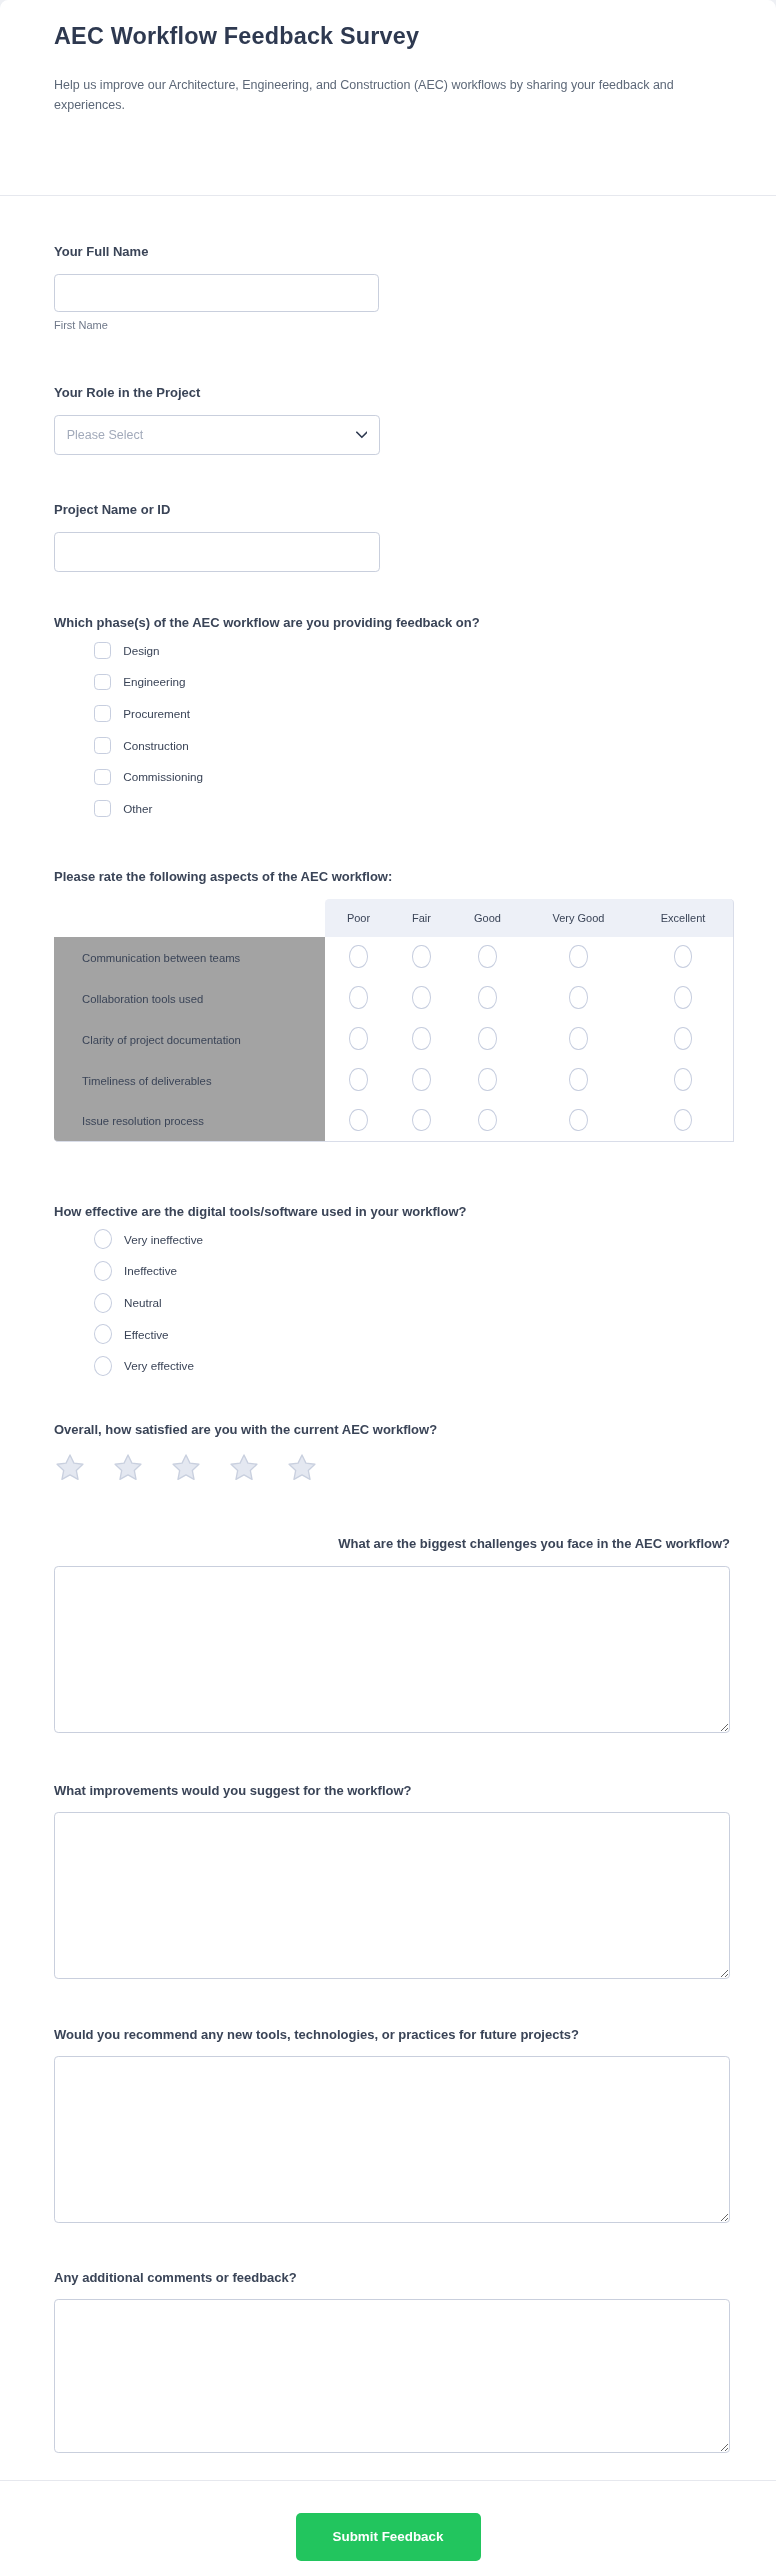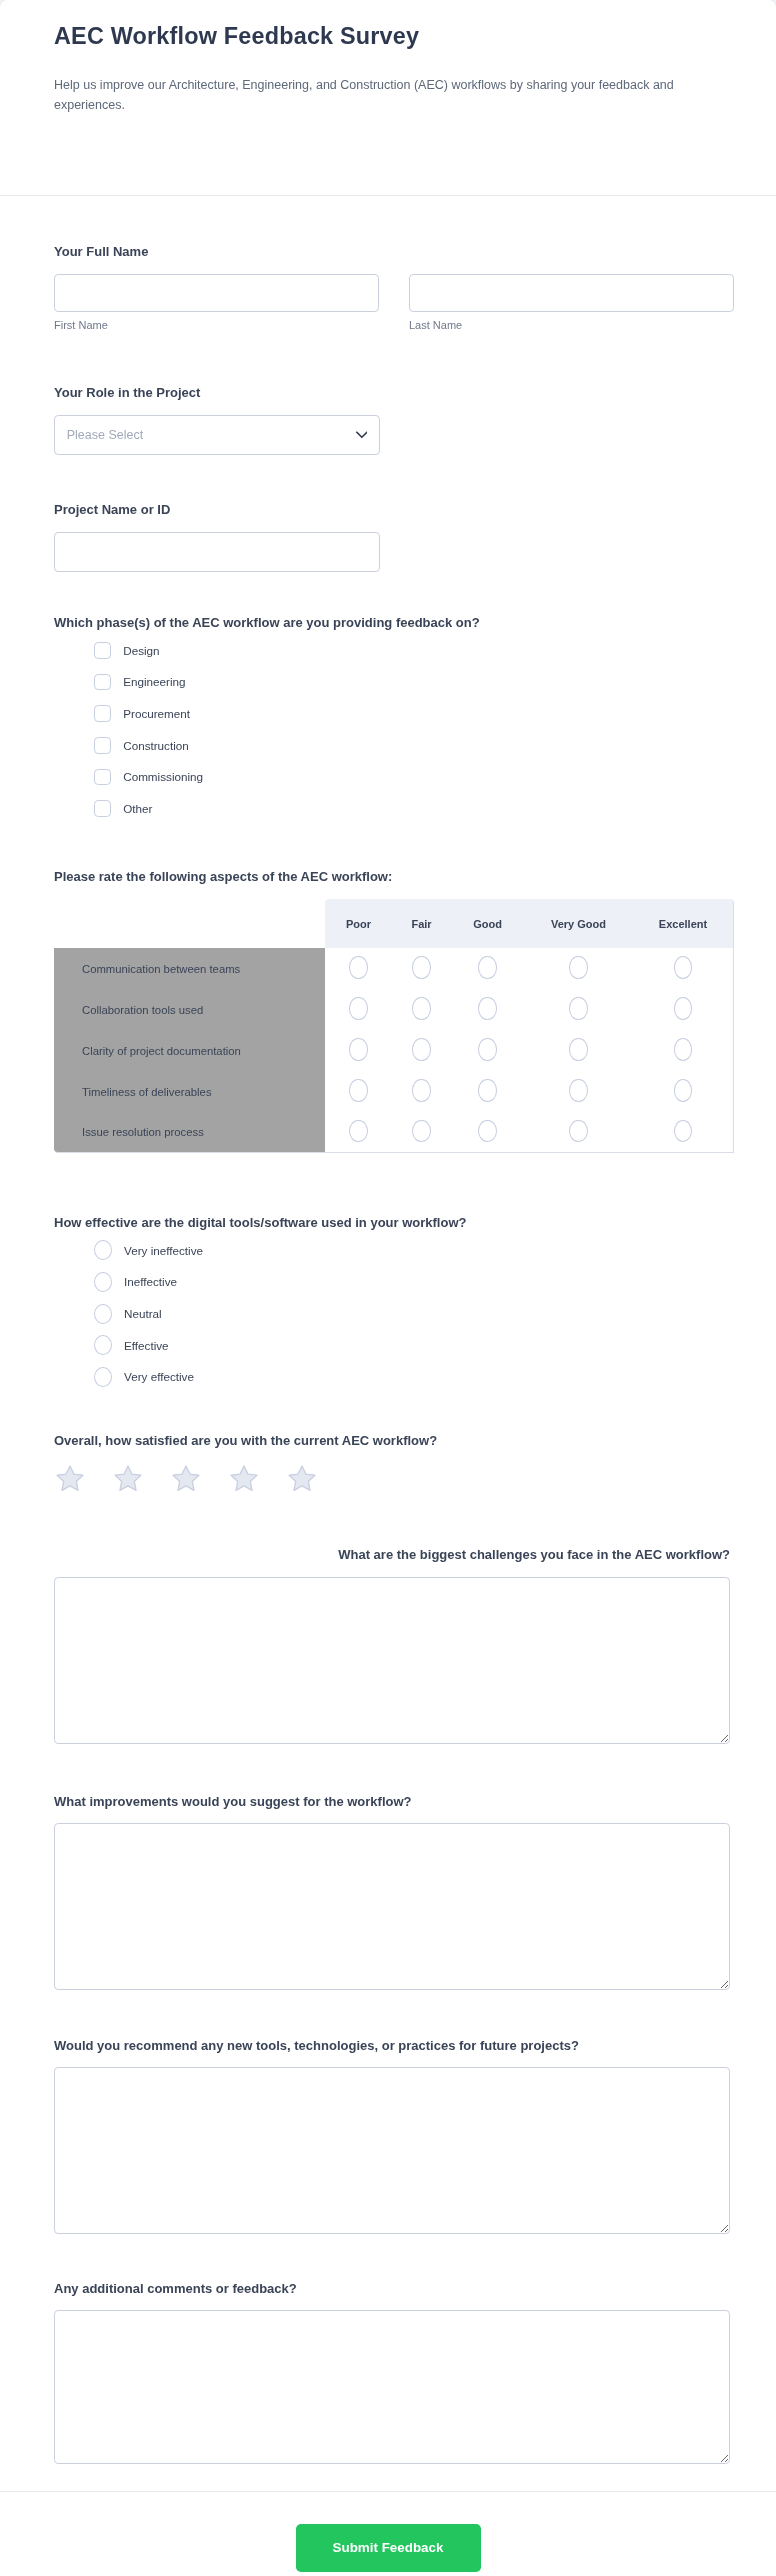--- a/index.html
+++ b/index.html
@@ -105,21 +105,21 @@
     border-collapse: separate; border-spacing: 0;
     table-layout: fixed; width: 680px;
     font-size: 11px; color: #3a4457;
   }
   table.rating td, table.rating th { border: 0; }
   th.ghost { background: transparent; }
   th.scale-head {
     background: #edf0f7;
     border-top: 0.8px solid #d9dde9;
     border-left: 0.8px solid #d9dde9;
-    height: 49px; font-weight: 700; text-align: center;
+    height: 38px; font-weight: 400; text-align: center;
     vertical-align: middle;
   }
   th.scale-head.last { border-right: 0.8px solid #d9dde9; border-top-right-radius: 4.2px; }
   th.scale-head.first { border-top-left-radius: 4.2px; }
   td.row-label {
     background: #a3a3a3;
     border-left: 0.8px solid #d9dde9;
     border-top: 0.8px solid #dfe3ee;
     padding-left: 28px; height: 41px;
     font-size: 11.3px; vertical-align: middle;
@@ -178,24 +178,20 @@
   <div class="divider"></div>
 
   <div class="pad">
 
     <div class="question" style="margin-top:48px;">
       <div class="q-label">Your Full Name</div>
       <div class="name-row">
         <div class="name-col">
           <input class="text-input" type="text" style="">
           <div class="sub-label">First Name</div>
-        </div>
-        <div class="name-col">
-          <input class="text-input" type="text" style="">
-          <div class="sub-label">Last Name</div>
         </div>
       </div>
     </div>
 
     <div class="question" style="margin-top:53px;">
       <div class="q-label">Your Role in the Project</div>
       <div class="select-box">
         <span class="select-placeholder">Please Select</span>
         <span class="chevron">
           <svg width="11.7" height="7.5" viewBox="0 0 14 9">

